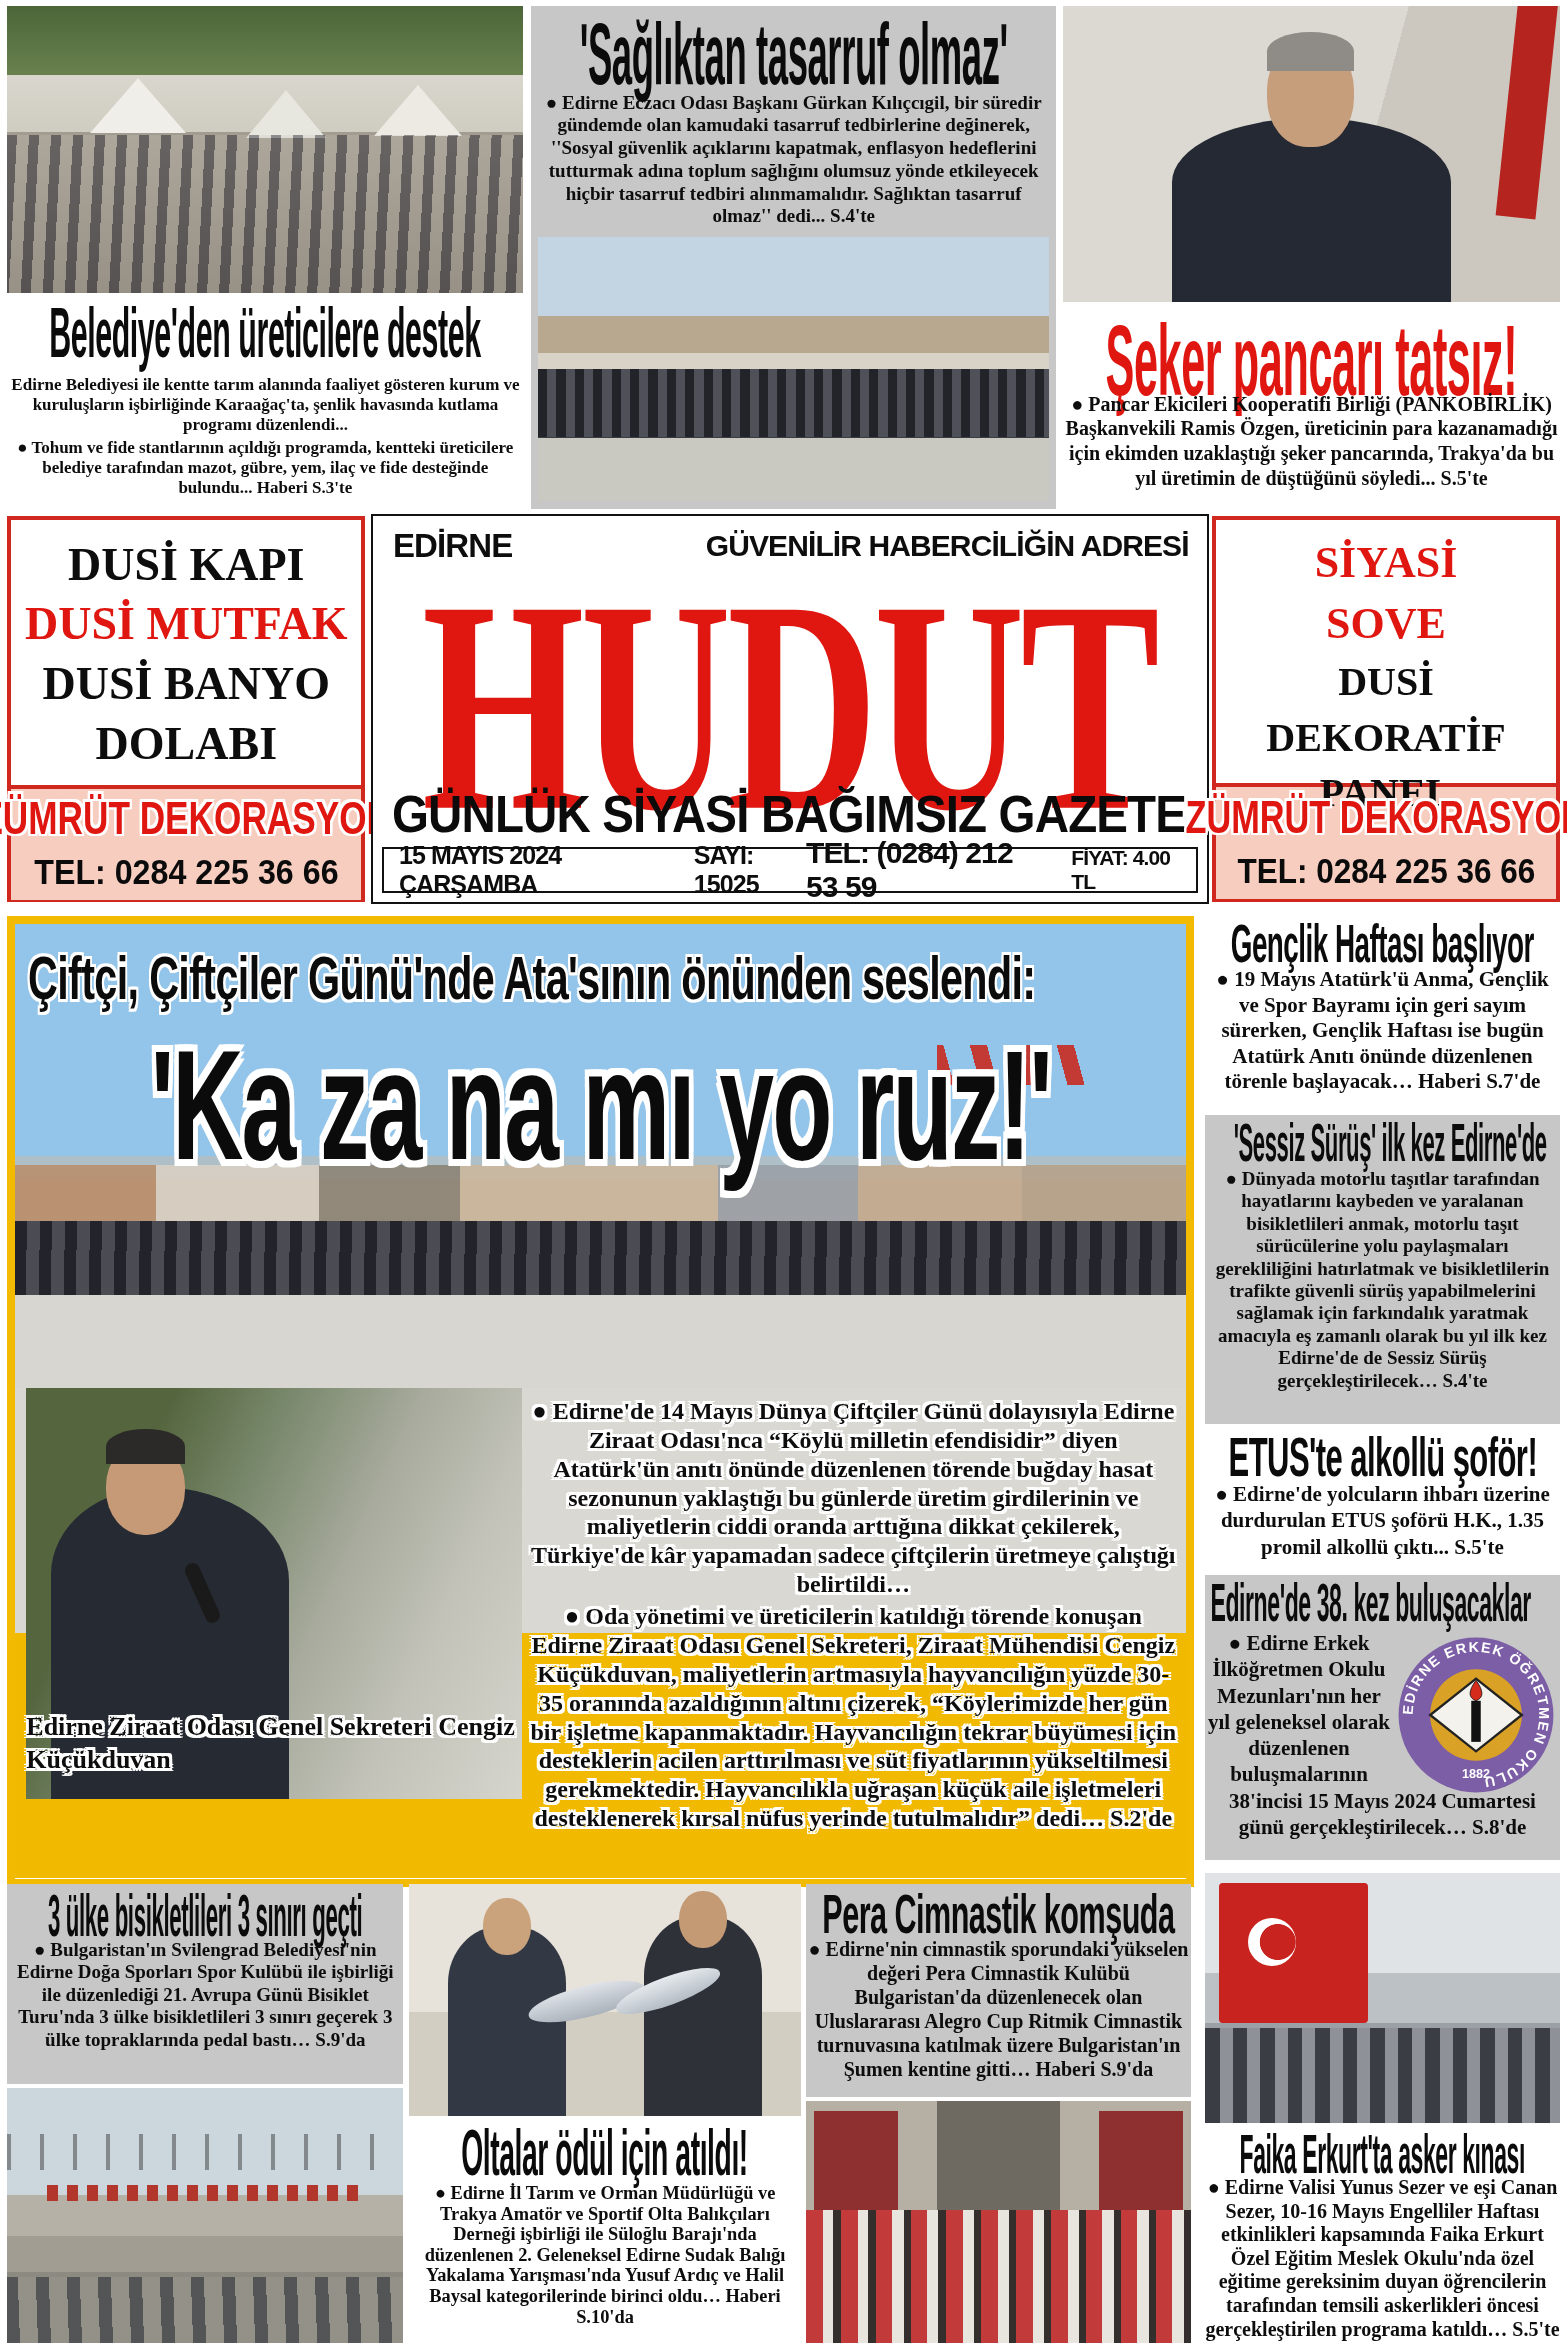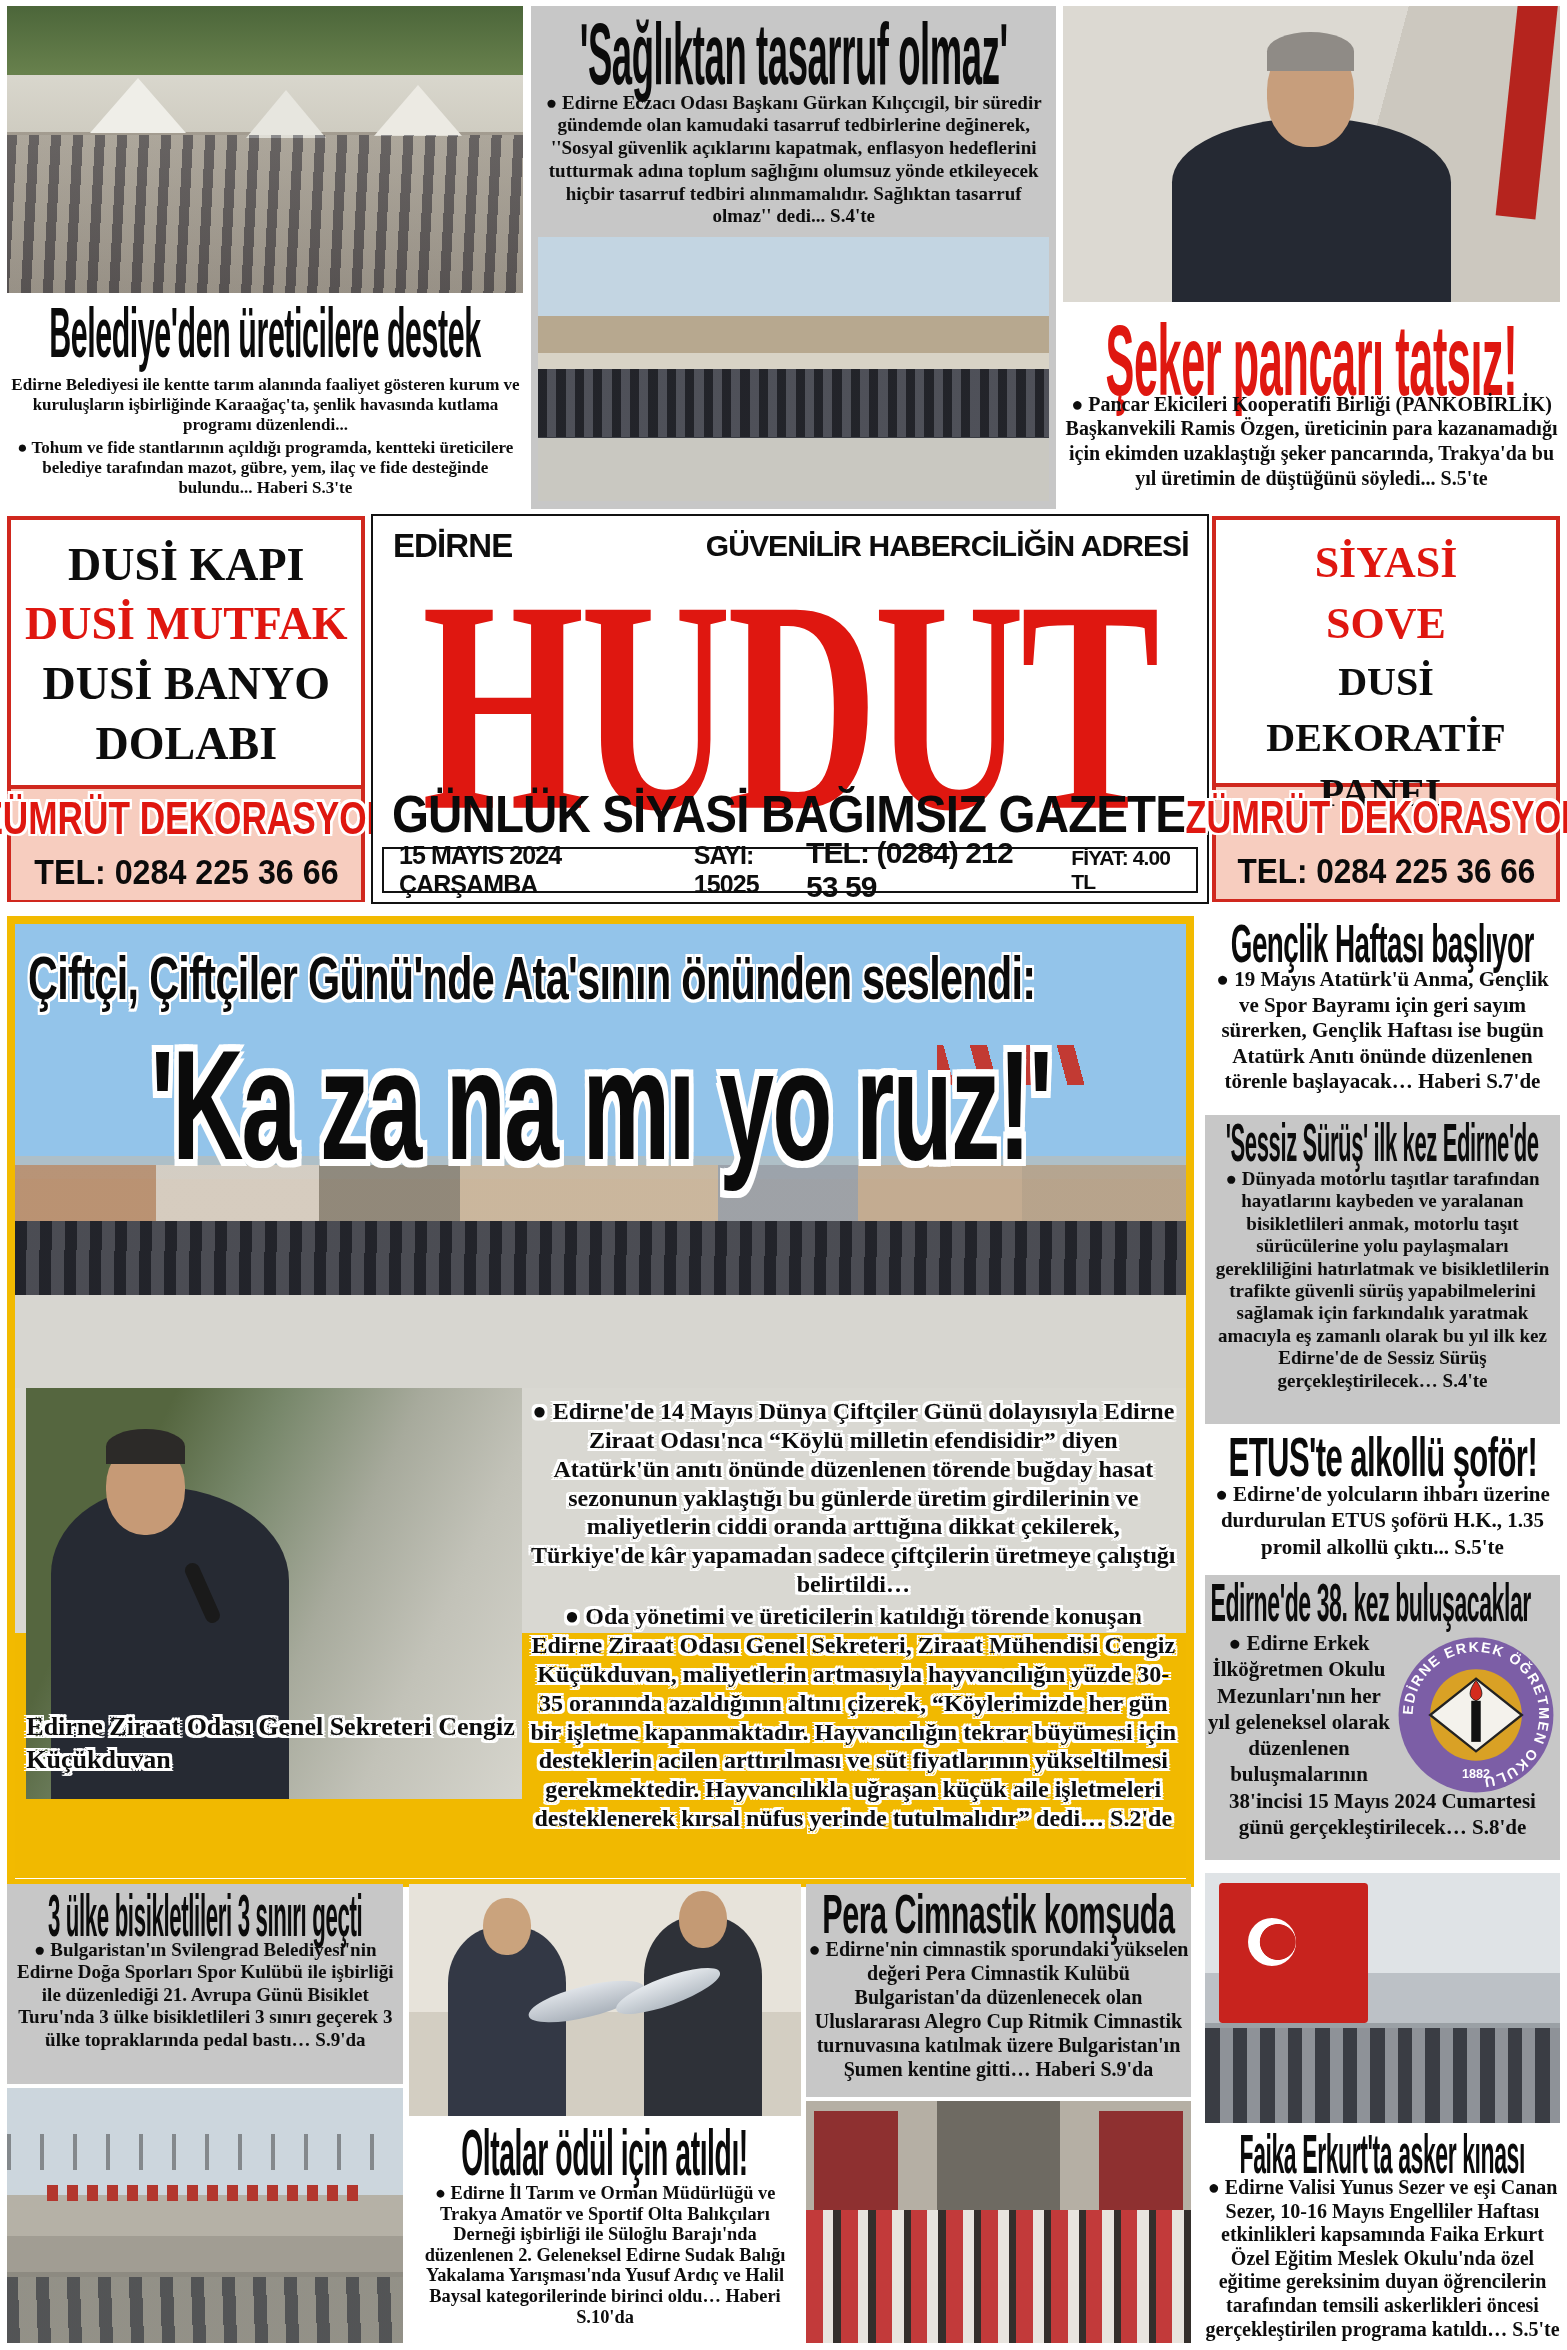--- a/index.html
+++ b/index.html
@@ -152,21 +152,21 @@
   <div class="abs" style="left:1205px;top:916px;width:355px;height:1434px;">
 
     <div class="abs" style="left:0;top:0;width:355px;height:198px;">
       <div class="hlbox" style="width:355px;height:51px;">
           <span class="hl" style="font-size:48px;transform:scale(.58,1.1);">Gençlik Haftası başlıyor</span>
         </div>
       <div class="body" style="font-size:21px;line-height:1.22;">● 19 Mayıs Atatürk'ü Anma, Gençlik ve Spor Bayramı için geri sayım sürerken, Gençlik Haftası ise bugün Atatürk Anıtı önünde düzenlenen törenle başlayacak… Haberi S.7'de</div>
     </div>
 
     <div class="abs graybox" style="left:0;top:199px;width:355px;height:309px;">
-      <div class="hlbox" style="width:355px;height:53px;">
+      <div class="hlbox" style="width:355px;height:53px;padding-left:8px;">
           <span class="hl" style="font-size:48px;transform:scale(.46,1.1);">'Sessiz Sürüş' ilk kez Edirne'de</span>
         </div>
       <div class="body" style="font-size:19px;line-height:1.18;padding:0 3.7px;">● Dünyada motorlu taşıtlar tarafından hayatlarını kaybeden ve yaralanan bisikletlileri anmak, motorlu taşıt sürücülerine yolu paylaşmaları gerekliliğini hatırlatmak ve bisikletlilerin trafikte güvenli sürüş yapabilmelerini sağlamak için farkındalık yaratmak amacıyla eş zamanlı olarak bu yıl ilk kez Edirne'de de Sessiz Sürüş gerçekleştirilecek… S.4'te</div>
     </div>
 
     <div class="abs" style="left:0;top:512px;width:355px;height:147px;">
       <div class="hlbox" style="width:355px;height:53px;">
           <span class="hl" style="font-size:50px;transform:scale(.62,1.1);">ETUS'te alkollü şoför!</span>
         </div>
       <div class="body" style="font-size:21px;line-height:1.25;">● Edirne'de yolcuların ihbarı üzerine durdurulan ETUS şoförü H.K., 1.35 promil alkollü çıktı... S.5'te</div>

